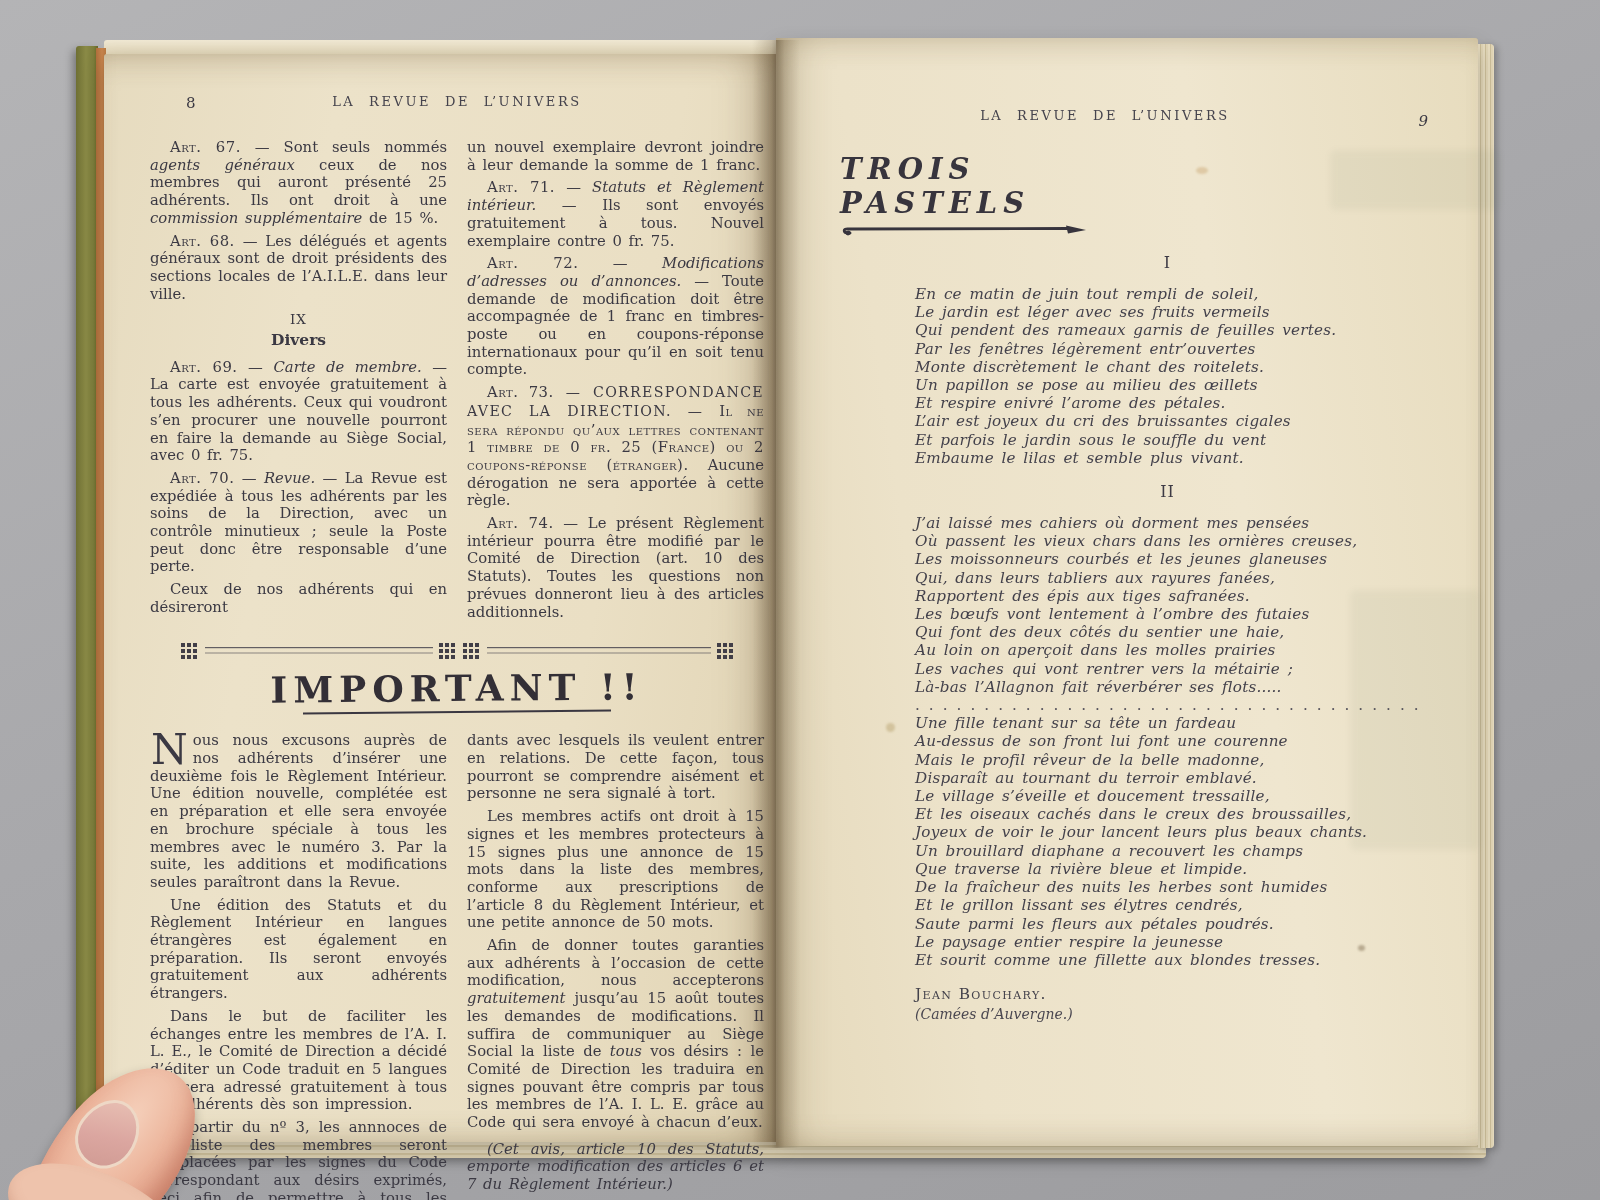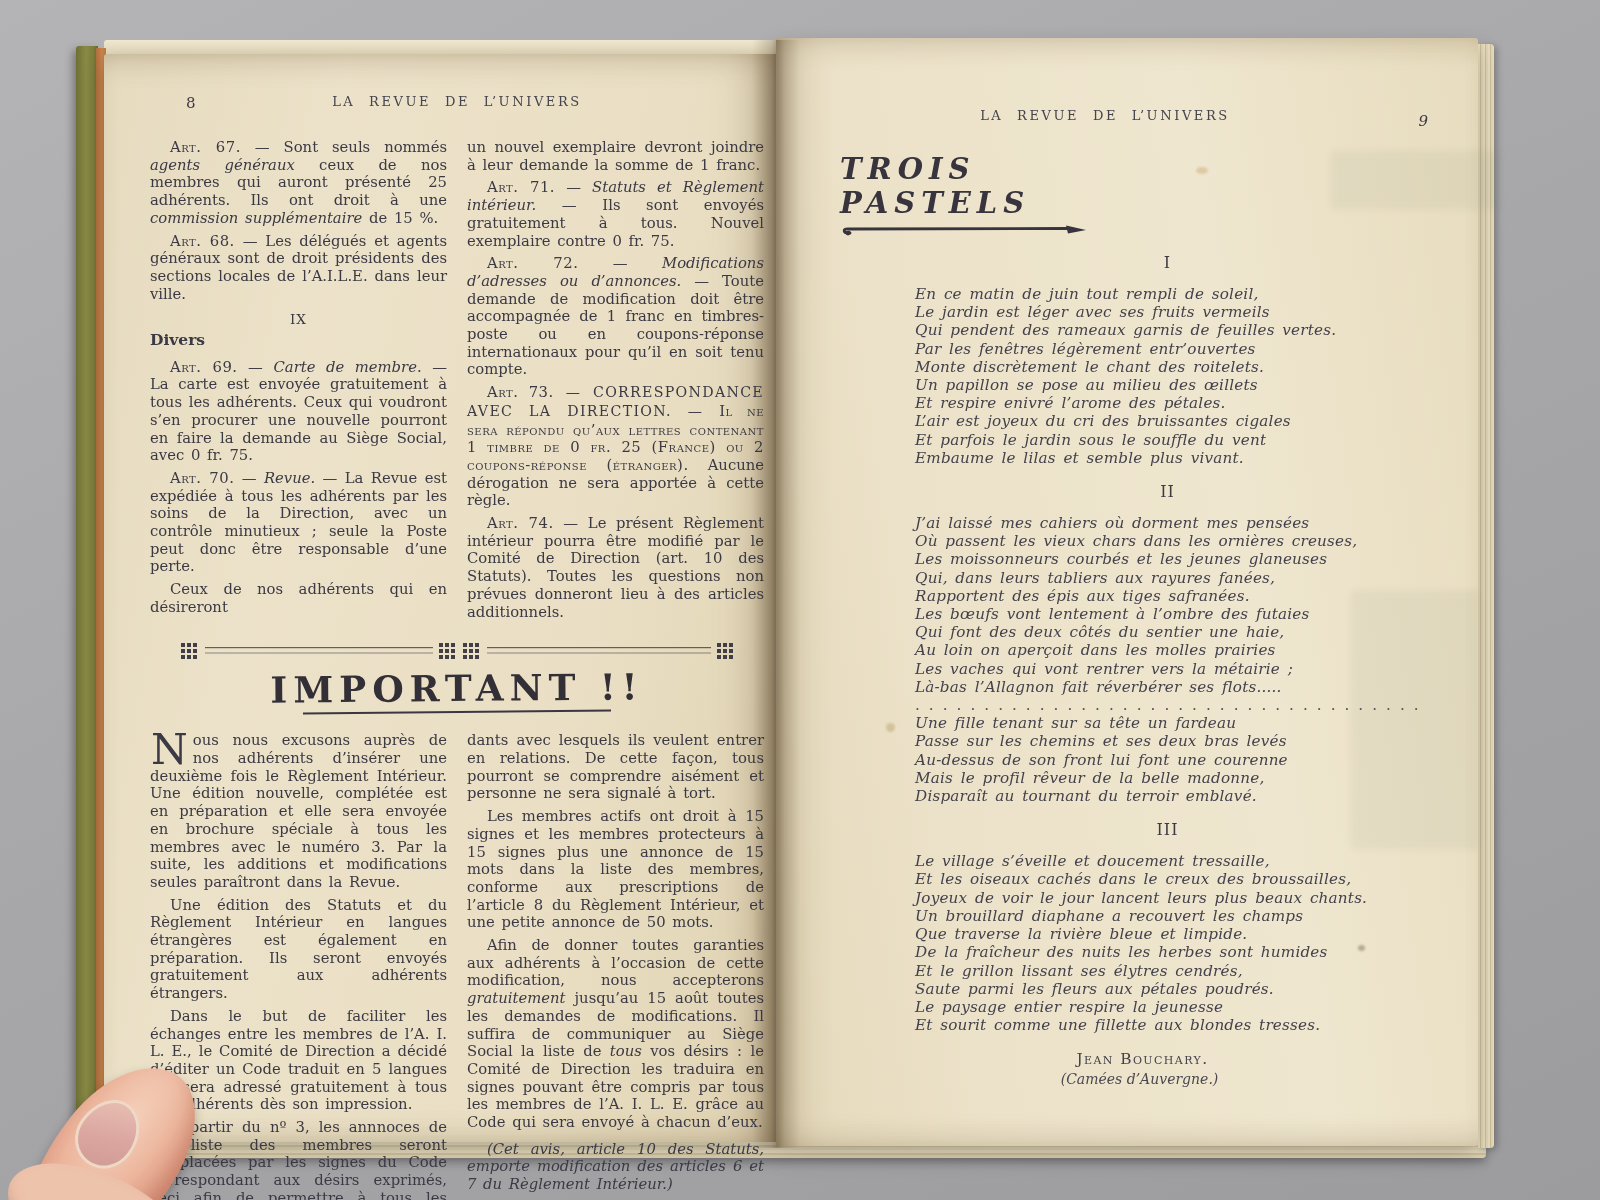--- a/index.html
+++ b/index.html
@@ -57,39 +57,39 @@
   .running{display:block;text-align:center;font-size:13px;letter-spacing:2.6px;word-spacing:7px;color:#45434d;}
   .cols{display:flex;gap:20px;}
   .col{width:298px;font-size:14.8px;line-height:17.7px;text-align:justify;word-spacing:2px;}
   .para{margin:0 0 5px;text-indent:20px;}
   .para.cont{text-indent:0;}
   .seg-i{font-style:italic;}
   .seg-sc{font-variant:small-caps;letter-spacing:.5px;}
   .seg-caps{letter-spacing:1.3px;word-spacing:3px;font-size:14.2px;}
   .seg-dc{float:left;font-size:42px;line-height:32px;padding:3px 5px 0 1px;}
   .sec-num{text-align:center;margin:9px 0 2px;font-size:13.5px;letter-spacing:1px;text-indent:0;}
-  .sec-title{text-align:left;font-weight:700;margin:0 0 9px;font-size:15.5px;text-indent:0;}
+  .sec-title{text-align:center;font-weight:700;margin:0 0 9px;font-size:15.5px;text-indent:0;}
 
   .divider{display:block;margin:16px auto 4px;}
   .important-heading{text-align:center;font-size:36px;font-weight:700;letter-spacing:6px;
     margin:6px 0 2px;transform:rotate(-.5deg);color:#332f36;}
   .important-underline{width:308px;height:2px;background:#3a3741;margin:2px auto 18px;transform:rotate(-.6deg);}
   .note-para{margin-top:9px;}
 
   
   .pr-header{position:relative;width:530px;height:26px;}
   .pagenum-right{position:absolute;right:-58px;top:4px;font-size:15px;font-style:italic;}
   .title-wrap{margin:18px 0 0 0;width:260px;}
   .poem-title{margin:0;font-style:italic;font-weight:700;font-size:29px;letter-spacing:6px;color:#37343d;}
   .title-swash{display:block;margin-top:2px;}
   .poem{margin-left:75px;width:505px;font-size:15.2px;color:#43414b;}
   .poem-line{line-height:18.2px;letter-spacing:.2px;word-spacing:2.6px;white-space:nowrap;font-style:italic;}
   .roman{text-align:center;margin:15px 0 13px;font-size:16px;letter-spacing:1px;color:#3e3b45;}
   .dotline{line-height:18.2px;letter-spacing:2.1px;white-space:nowrap;overflow:hidden;color:#55525c;}
-  .byline{margin-top:16px;text-align:center;padding-right:50px;}
+  .byline{margin-top:16px;text-align:left;padding-right:50px;}
   .author{font-variant:small-caps;letter-spacing:1.4px;font-size:15.4px;}
   .source{font-style:italic;font-size:14px;margin-top:3px;padding-right:6px;color:#4a4750;}
 
   
   .spot{position:absolute;border-radius:50%;filter:blur(1px);z-index:13;pointer-events:none;}
   .ghost{position:absolute;z-index:11;pointer-events:none;filter:blur(3px);opacity:.07;background:#6d7a5e;border-radius:6px;}
 
   .thumb-wrap{position:absolute;left:16px;top:1032px;width:230px;height:168px;z-index:30;}
   .thumb-body{position:absolute;left:30px;top:20px;width:122px;height:235px;transform:rotate(38deg);
     border-radius:50% 50% 46% 54%/42% 46% 54% 58%;
@@ -221,27 +221,25 @@
           <div class="poem-line">Rapportent des épis aux tiges safranées.</div>
           <div class="poem-line">Les bœufs vont lentement à l’ombre des futaies</div>
           <div class="poem-line">Qui font des deux côtés du sentier une haie,</div>
           <div class="poem-line">Au loin on aperçoit dans les molles prairies</div>
           <div class="poem-line">Les vaches qui vont rentrer vers la métairie ;</div>
           <div class="poem-line">Là-bas l’Allagnon fait réverbérer ses flots.....</div>
         </div>
       <div class="dotline">. . . . . . . . . . . . . . . . . . . . . . . . . . . . . . . . . . . . . . . . . . . . . .</div>
       <div class="stanza">
           <div class="poem-line">Une fille tenant sur sa tête un fardeau</div>
-          <div class="poem-line">Passe sur les chemins et ses deux bras levés</div>
           <div class="poem-line">Au-dessus de son front lui font une courenne</div>
           <div class="poem-line">Mais le profil rêveur de la belle madonne,</div>
           <div class="poem-line">Disparaît au tournant du terroir emblavé.</div>
         </div>
 
-      <div class="roman">III</div>
       <div class="stanza">
           <div class="poem-line">Le village s’éveille et doucement tressaille,</div>
           <div class="poem-line">Et les oiseaux cachés dans le creux des broussailles,</div>
           <div class="poem-line">Joyeux de voir le jour lancent leurs plus beaux chants.</div>
           <div class="poem-line">Un brouillard diaphane a recouvert les champs</div>
           <div class="poem-line">Que traverse la rivière bleue et limpide.</div>
           <div class="poem-line">De la fraîcheur des nuits les herbes sont humides</div>
           <div class="poem-line">Et le grillon lissant ses élytres cendrés,</div>
           <div class="poem-line">Saute parmi les fleurs aux pétales poudrés.</div>
           <div class="poem-line">Le paysage entier respire la jeunesse</div>

